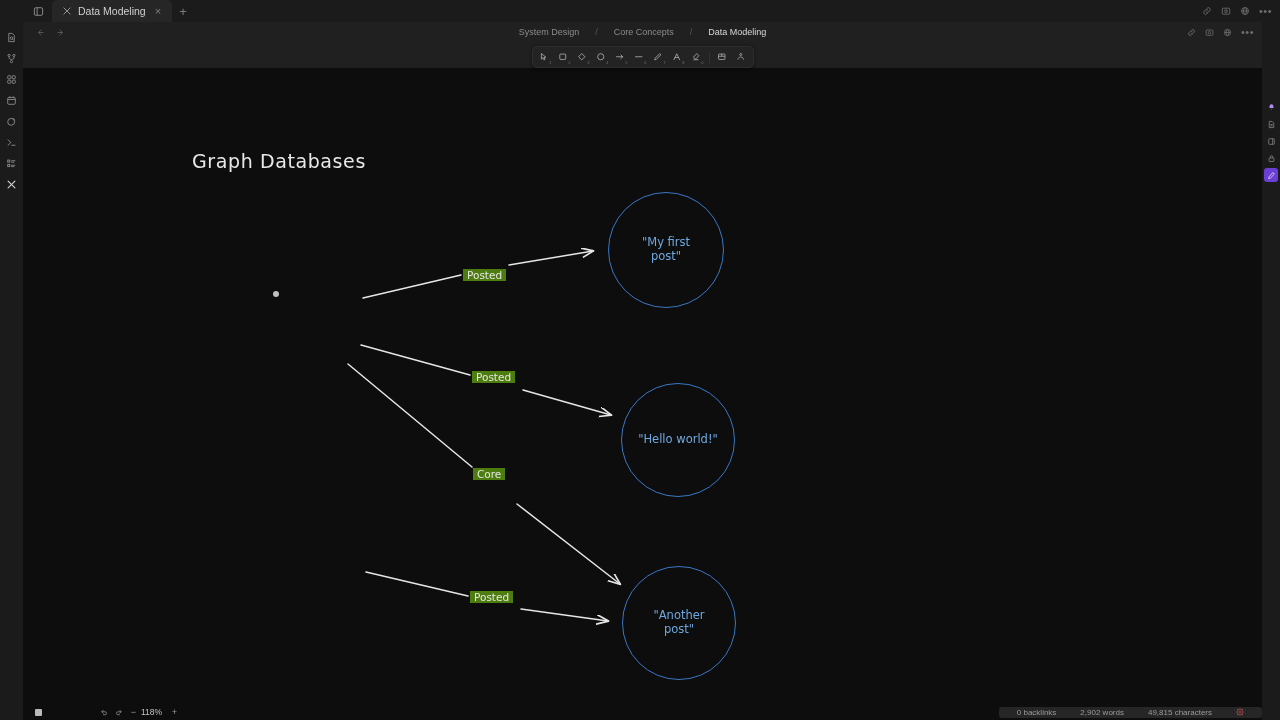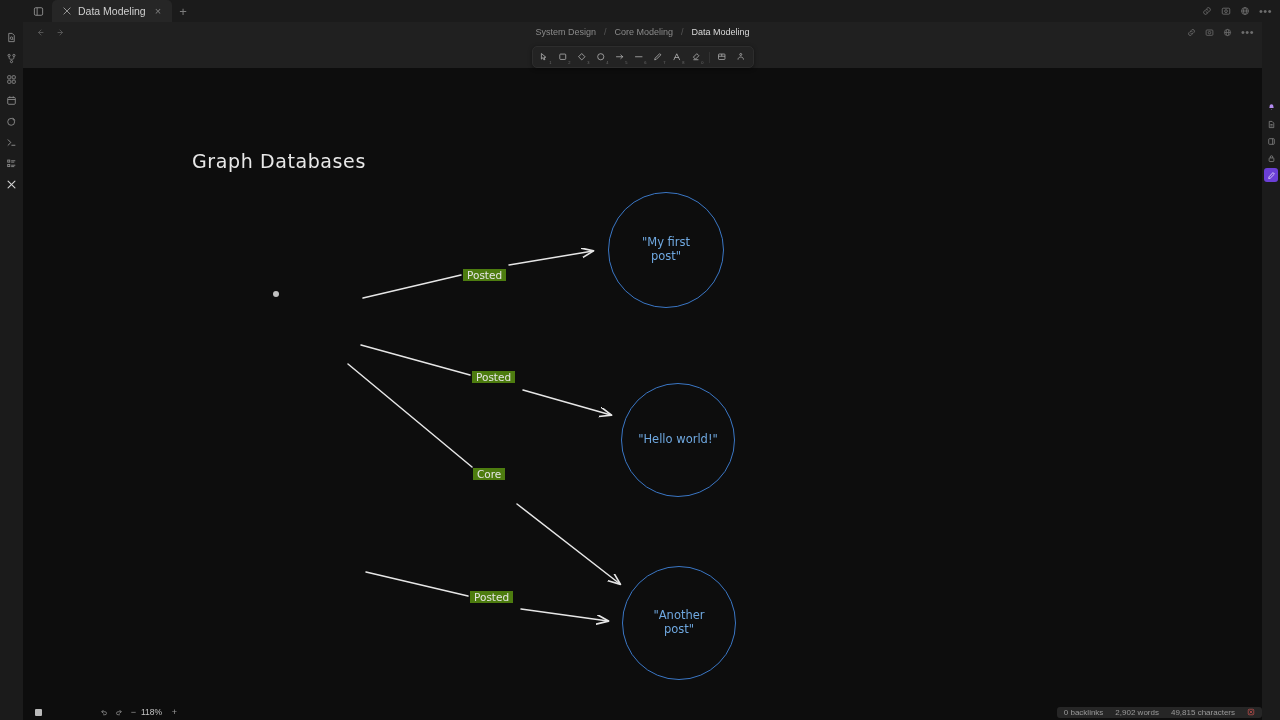--- a/index.html
+++ b/index.html
@@ -88,21 +88,21 @@
     background: #202020;
     flex-shrink: 0;
     position: relative;
     padding: 0 8px;
   }
   .nav-arrows { display: flex; gap: 11px; color: #5c5c5c; padding-left: 5px; }
   .nav-arrows svg { width: 9px; height: 9px; }
   .breadcrumb {
     position: absolute; left: 0; right: 0;
     display: flex; justify-content: center;
-    gap: 8px;
+    gap: 16px;
     font-size: 9px;
     pointer-events: none;
   }
   .crumb { color: #8a8a8a; pointer-events: auto; }
   .crumb.current { color: #d8d8d8; }
   .crumb-sep { color: #565656; }
   .header-right { margin-left: auto; display: flex; align-items: center; gap: 9px; color: #6e6e6e; }
   .header-right svg { width: 9px; height: 9px; }
   .header-dots { font-size: 11px; color: #6e6e6e; letter-spacing: 0.5px; line-height: 1; }
 
@@ -223,24 +223,24 @@
     display: flex; align-items: center; justify-content: center;
     color: #9a9a9a; font-size: 9px;
     border-radius: 3px;
   }
   .zc-btn svg { width: 8px; height: 8px; }
   .zc-square { margin-right: 50px; }
   .zc-square .sq { width: 7px; height: 7px; background: #b9b9b9; border-radius: 1px; }
   .zoom-val { font-size: 8.5px; color: #c2c2c2; min-width: 26px; text-align: left; }
   .status-right {
     margin-left: auto;
-    display: flex; align-items: center; gap: 12px;
+    display: flex; align-items: center; gap: 24px;
     background: #262626;
     border-radius: 3px;
-    padding: 1px 7px;
+    padding: 1px 18px;
     pointer-events: auto;
   }
   .status-item { font-size: 8px; color: #9a9a9a; white-space: nowrap; }
   .status-err { color: #c0504d; display: flex; align-items: center; }
   .status-err svg { width: 8px; height: 8px; }
 </style>
 </head>
 <body>
 
 <div id="app">
@@ -365,21 +365,21 @@
           <span>
             <svg viewBox="0 0 16 16" fill="none" stroke="currentColor" stroke-width="1.5" stroke-linecap="round">
               <polyline points="7,3.5 11.5,8 7,12.5"></polyline>
                 <line x1="11.5" y1="8" x2="3.5" y2="8"></line>
             </svg>
           </span>
         </div>
         <div class="breadcrumb">
           <span class="crumb">System Design</span>
           <span class="crumb-sep">/</span>
-          <span class="crumb">Core Modeling</span>
+          <span class="crumb">Core Concepts</span>
           <span class="crumb-sep">/</span>
           <span class="crumb current">Data Modeling</span>
         </div>
         <div class="header-right">
           <span>
             <svg viewBox="0 0 16 16" fill="none" stroke="currentColor" stroke-width="1.4" stroke-linecap="round">
               <path d="M6.5 9.5a3 3 0 0 0 4.2 0l2-2a3 3 0 0 0-4.2-4.2l-1 1"></path>
               <path d="M9.5 6.5a3 3 0 0 0-4.2 0l-2 2a3 3 0 0 0 4.2 4.2l1-1"></path>
             </svg>
           </span>

